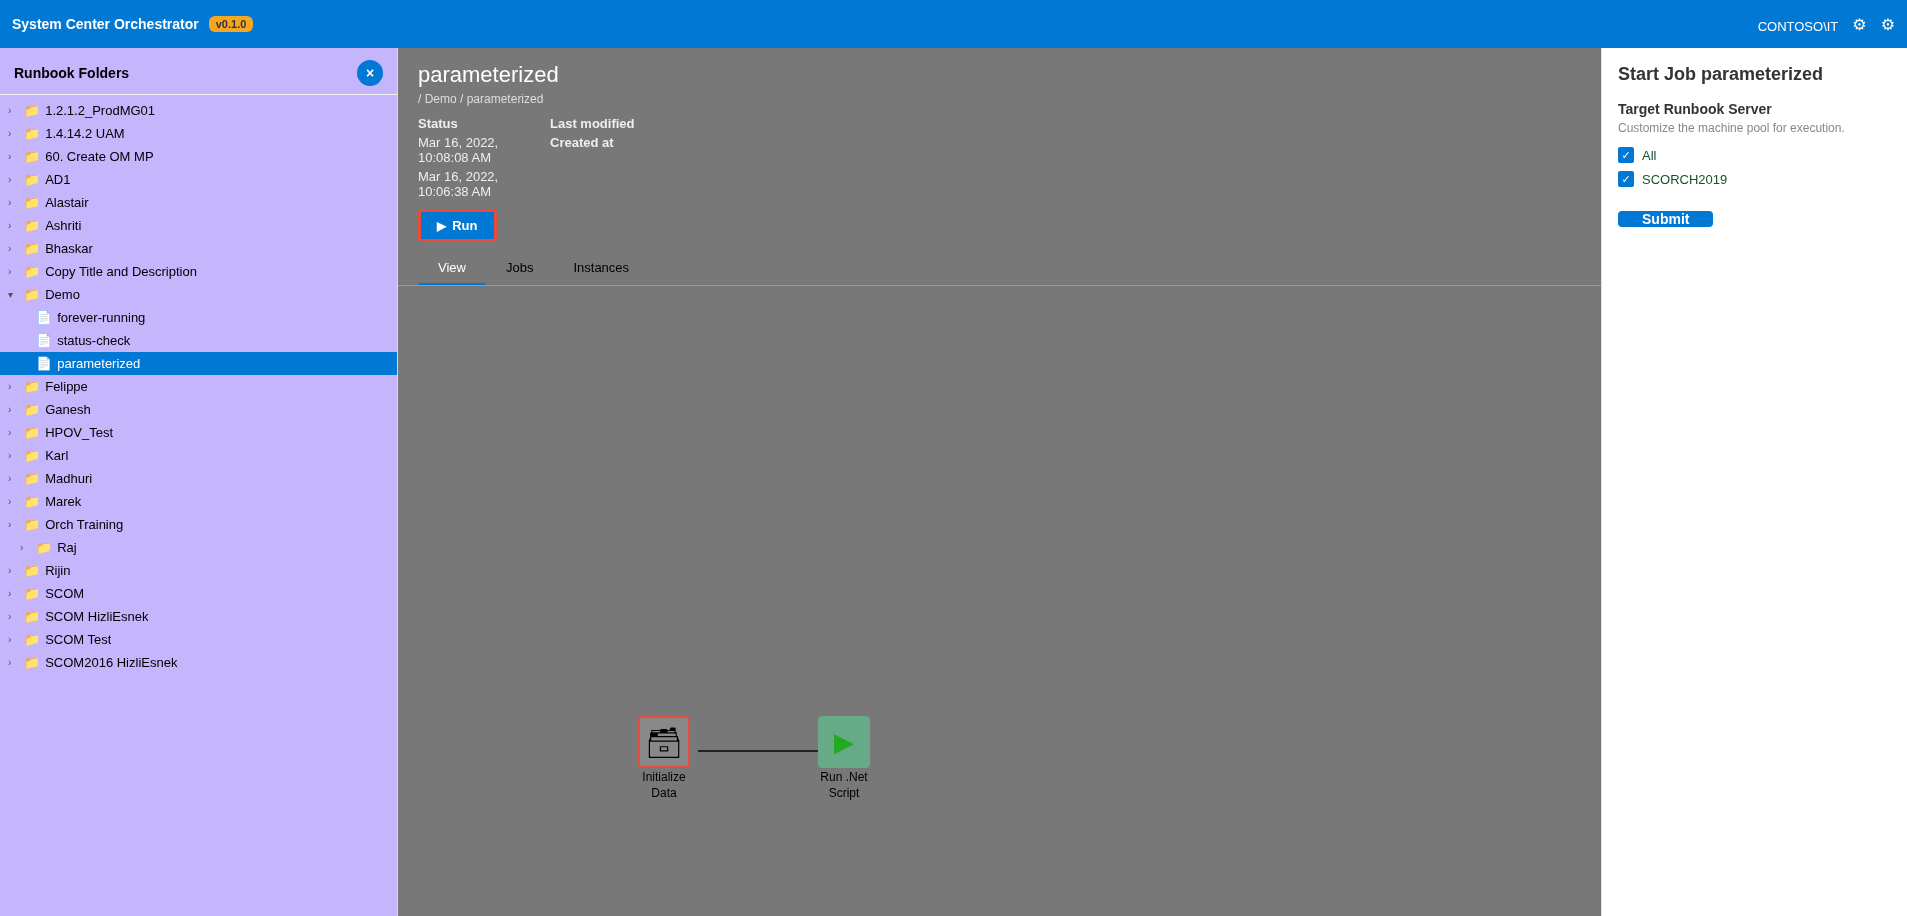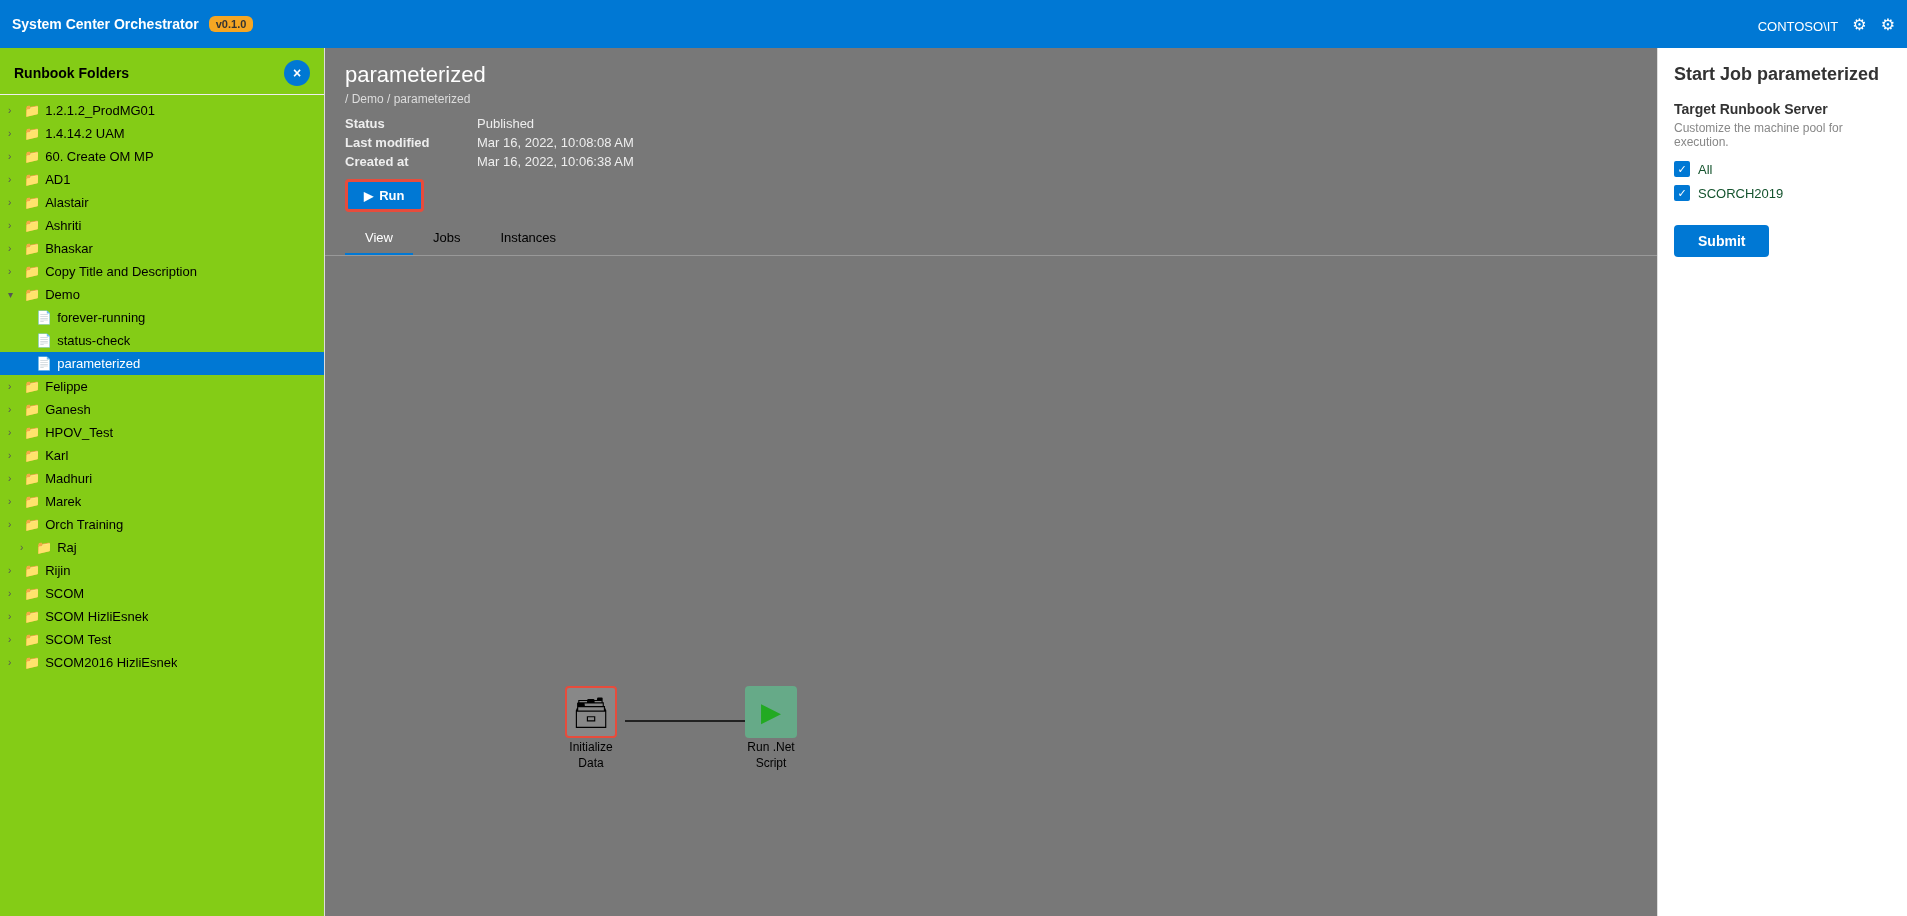--- a/index.html
+++ b/index.html
@@ -32,22 +32,22 @@
 
     
     .main-layout {
       display: flex;
       flex: 1;
       overflow: hidden;
     }
 
     
     .sidebar {
-      width: 325px;
-      background: #84cc16;
+      width: 398px;
+      background: #c4b5fd;
       border-right: 1px solid #ddd;
       display: flex;
       flex-direction: column;
       overflow: hidden;
       flex-shrink: 0;
     }
     .sidebar-header {
       padding: 12px 14px 8px 14px;
       display: flex;
       align-items: center;
@@ -200,21 +200,21 @@
     .arrow-head {
       width: 0;
       height: 0;
       border-top: 5px solid transparent;
       border-bottom: 5px solid transparent;
       border-left: 8px solid #222;
     }
 
     
     .right-panel {
-      width: 250px;
+      width: 306px;
       background: white;
       border-left: 1px solid #ddd;
       display: flex;
       flex-direction: column;
       padding: 16px;
       flex-shrink: 0;
       overflow-y: auto;
     }
     .panel-title { font-size: 18px; font-weight: 400; color: #333; margin-bottom: 16px; }
     .panel-title span { font-weight: 600; }
@@ -256,21 +256,21 @@
       border-radius: 2px;
     }
     .checkbox-check { color: white; font-size: 11px; }
     .checkbox-label { font-size: 13px; color: #14532d; }
 
     .submit-btn {
       background: #0078d4;
       color: white;
       border: none;
       border-radius: 4px;
-      padding: 8px 24px;
+      padding: 0 24px;
       font-size: 14px;
       font-weight: 600;
       cursor: pointer;
       margin-top: 16px;
       align-self: flex-start;
     }
 
     
     ::-webkit-scrollbar { width: 6px; }
     ::-webkit-scrollbar-track { background: #f5f5f5; }
@@ -426,21 +426,20 @@
         </div>
       </div>
   </div>
 
   <div class="content-area">
     <div class="content-header">
       <div class="runbook-title">parameterized</div>
       <div class="breadcrumb">/ Demo / parameterized</div>
       <div class="meta-table">
         <span class="meta-label">Status</span>
-        <span>Published</span>
         <span class="meta-label">Last modified</span>
         <span>Mar 16, 2022, 10:08:08 AM</span>
         <span class="meta-label">Created at</span>
         <span>Mar 16, 2022, 10:06:38 AM</span>
       </div>
       <button class="run-btn">
         <span class="run-play">▶</span>
         <span>Run</span>
       </button>
     </div>

